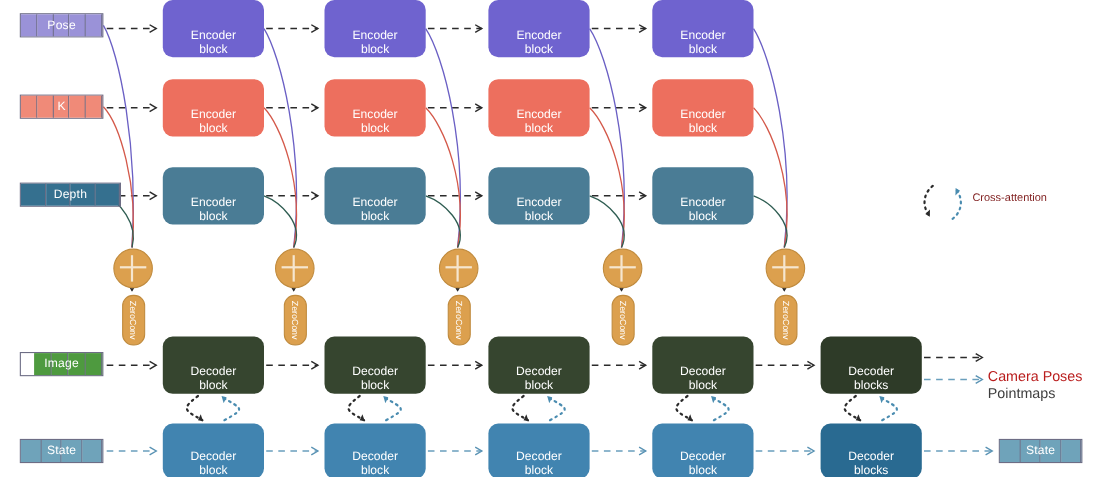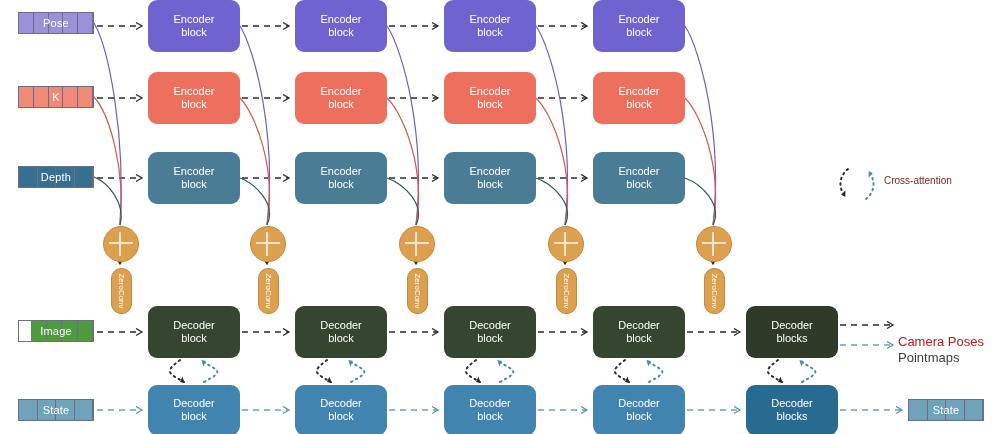--- a/index.html
+++ b/index.html
@@ -1,20 +1,20 @@
 <!DOCTYPE html>
 <html><head>
 <meta charset="utf-8">
 <style>
   html,body{margin:0;padding:0;background:#ffffff;}
   body{width:1000px;height:434px;font-family:"Liberation Sans",sans-serif;overflow:hidden;}
   #stage{position:relative;width:1000px;height:434px;background:#fff;}
   svg#wires{position:absolute;left:0;top:0;width:1000px;height:434px;overflow:visible;}
 
-  .node{position:absolute;box-sizing:border-box;display:flex;align-items:center;
+  .node{position:absolute;box-sizing:border-box;display:flex;align-items:flex-end;
         justify-content:center;text-align:center;color:#fff;line-height:1.18;
         border-radius:9px;z-index:3;}
   .enc{width:92px;height:52px;font-size:11px;}
   .enc.pose{background:#6f63cf;}
   .enc.k{background:#ed6f5e;}
   .enc.depth{background:#4a7c95;}
   .dec-top{width:92px;height:52px;font-size:11px;background:#36452f;}
   .dec-bot{width:92px;height:50px;font-size:11px;background:#4184b0;}
   .dec-top.last{background:#2e3b28;}
   .dec-bot.last{background:#296a91;}
@@ -150,21 +150,21 @@
         <div class="lbl">Pose</div>
       </div>
       <div class="token tok-k" style="left:18px;top:86px;width:76px;position:absolute;">
         <div class="seg"></div>
         <div class="seg"></div>
         <div class="seg"></div>
         <div class="seg"></div>
         <div class="seg"></div>
         <div class="lbl">K</div>
       </div>
-      <div class="token tok-depth" style="left:18px;top:166px;width:76px;position:absolute;">
+      <div class="token tok-depth" style="left:18px;top:166px;width:92px;position:absolute;">
         <div class="seg"></div>
         <div class="seg"></div>
         <div class="seg"></div>
         <div class="seg"></div>
         <div class="lbl">Depth</div>
       </div>
       <div class="token tok-image" style="left:18px;top:320px;width:76px;position:absolute;padding-left:12px;">
         <div class="seg"></div>
         <div class="seg"></div>
         <div class="seg"></div>

